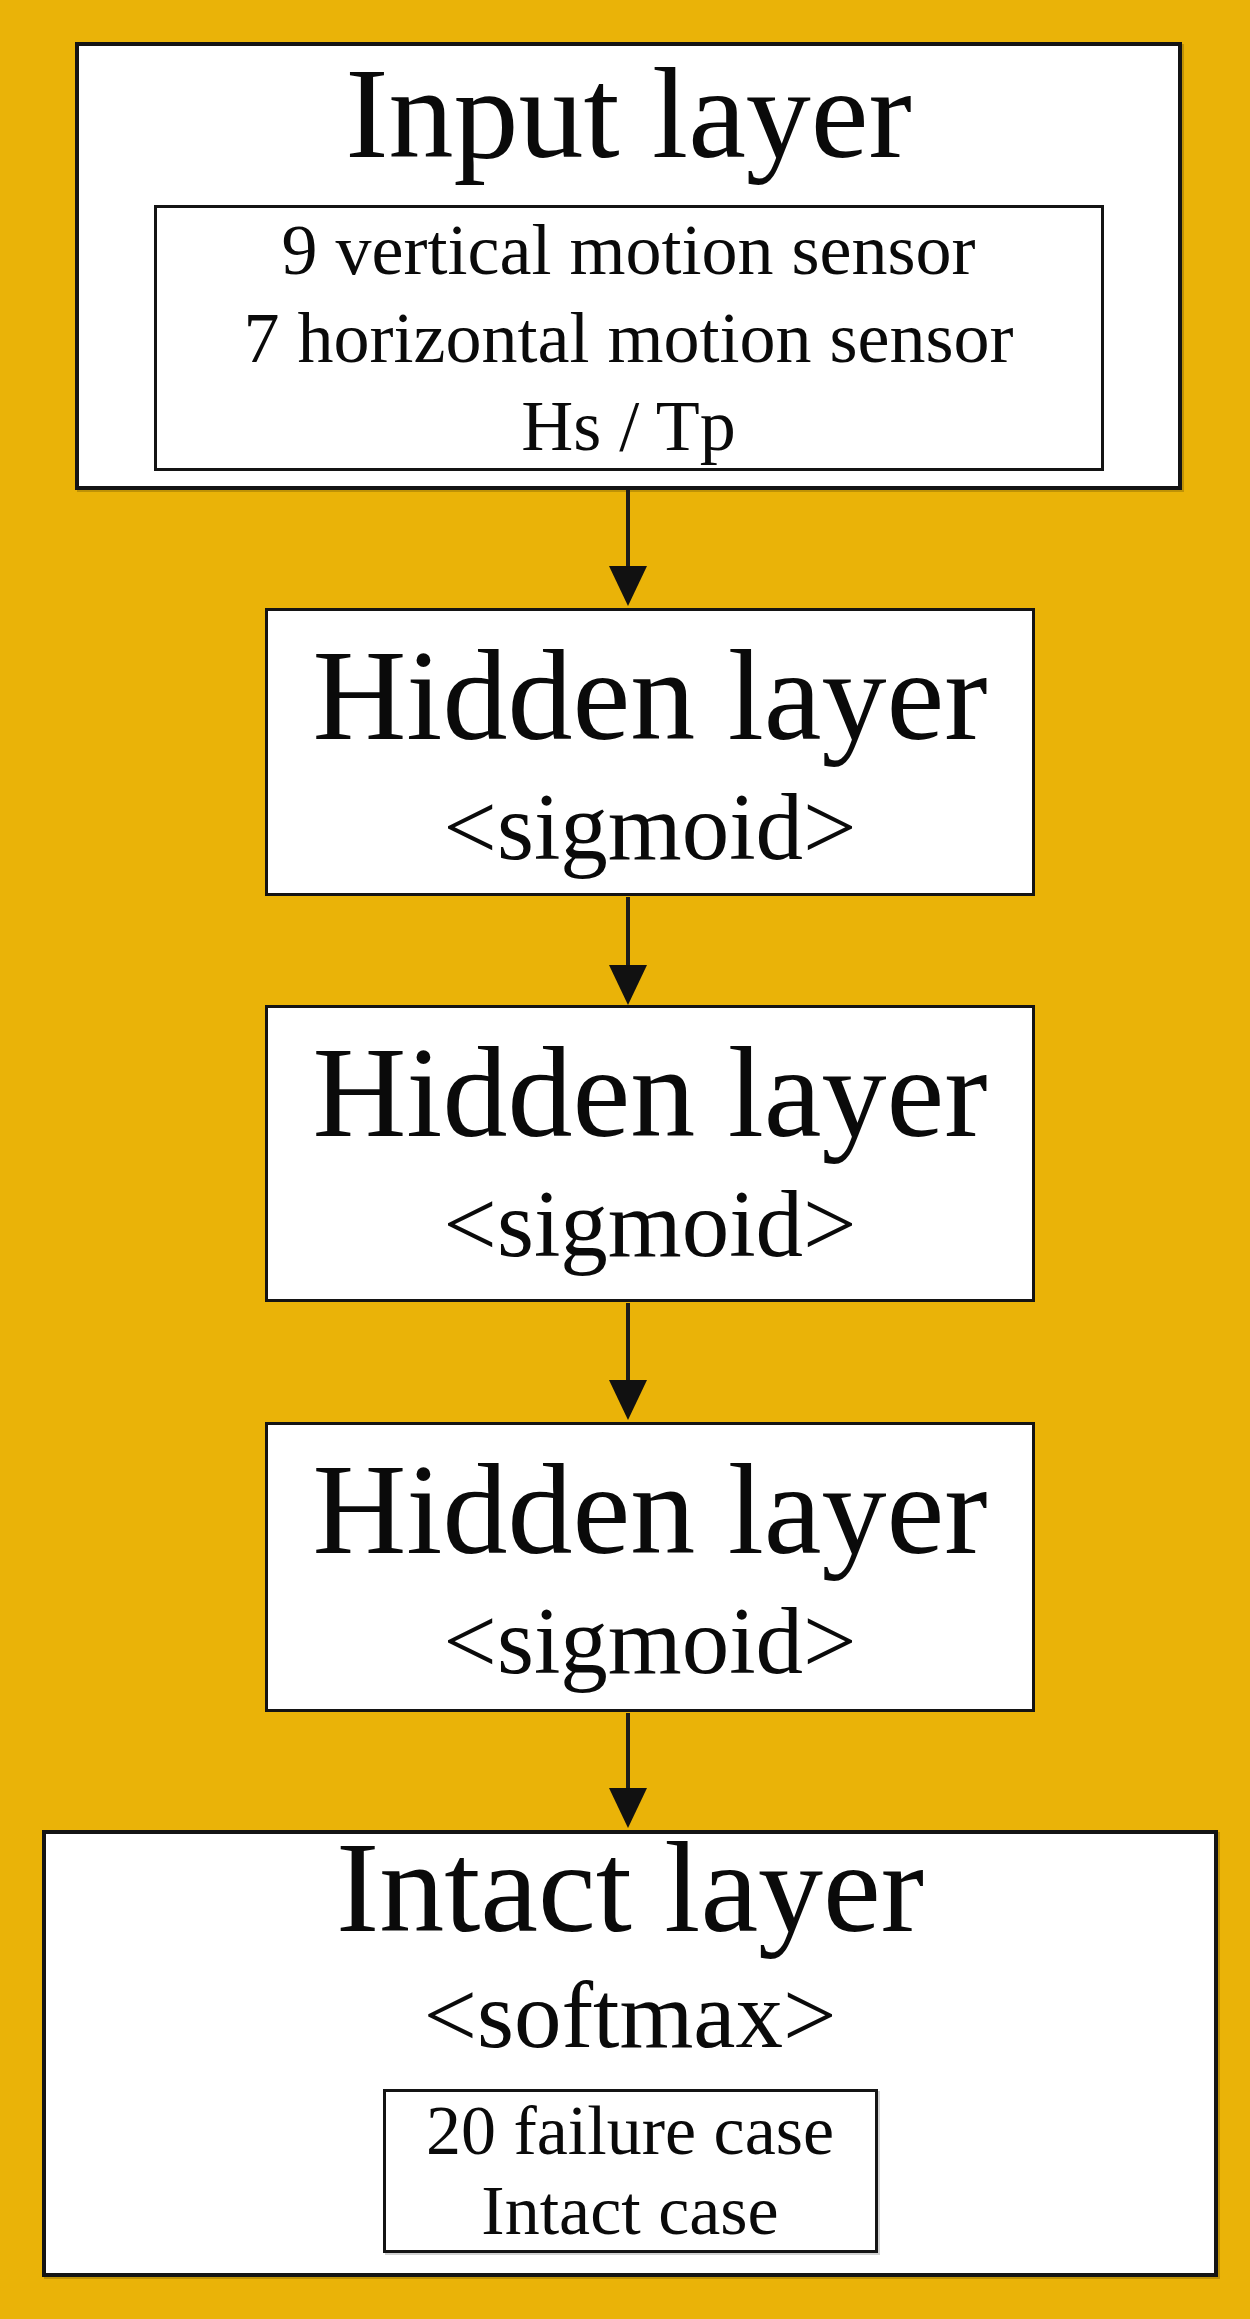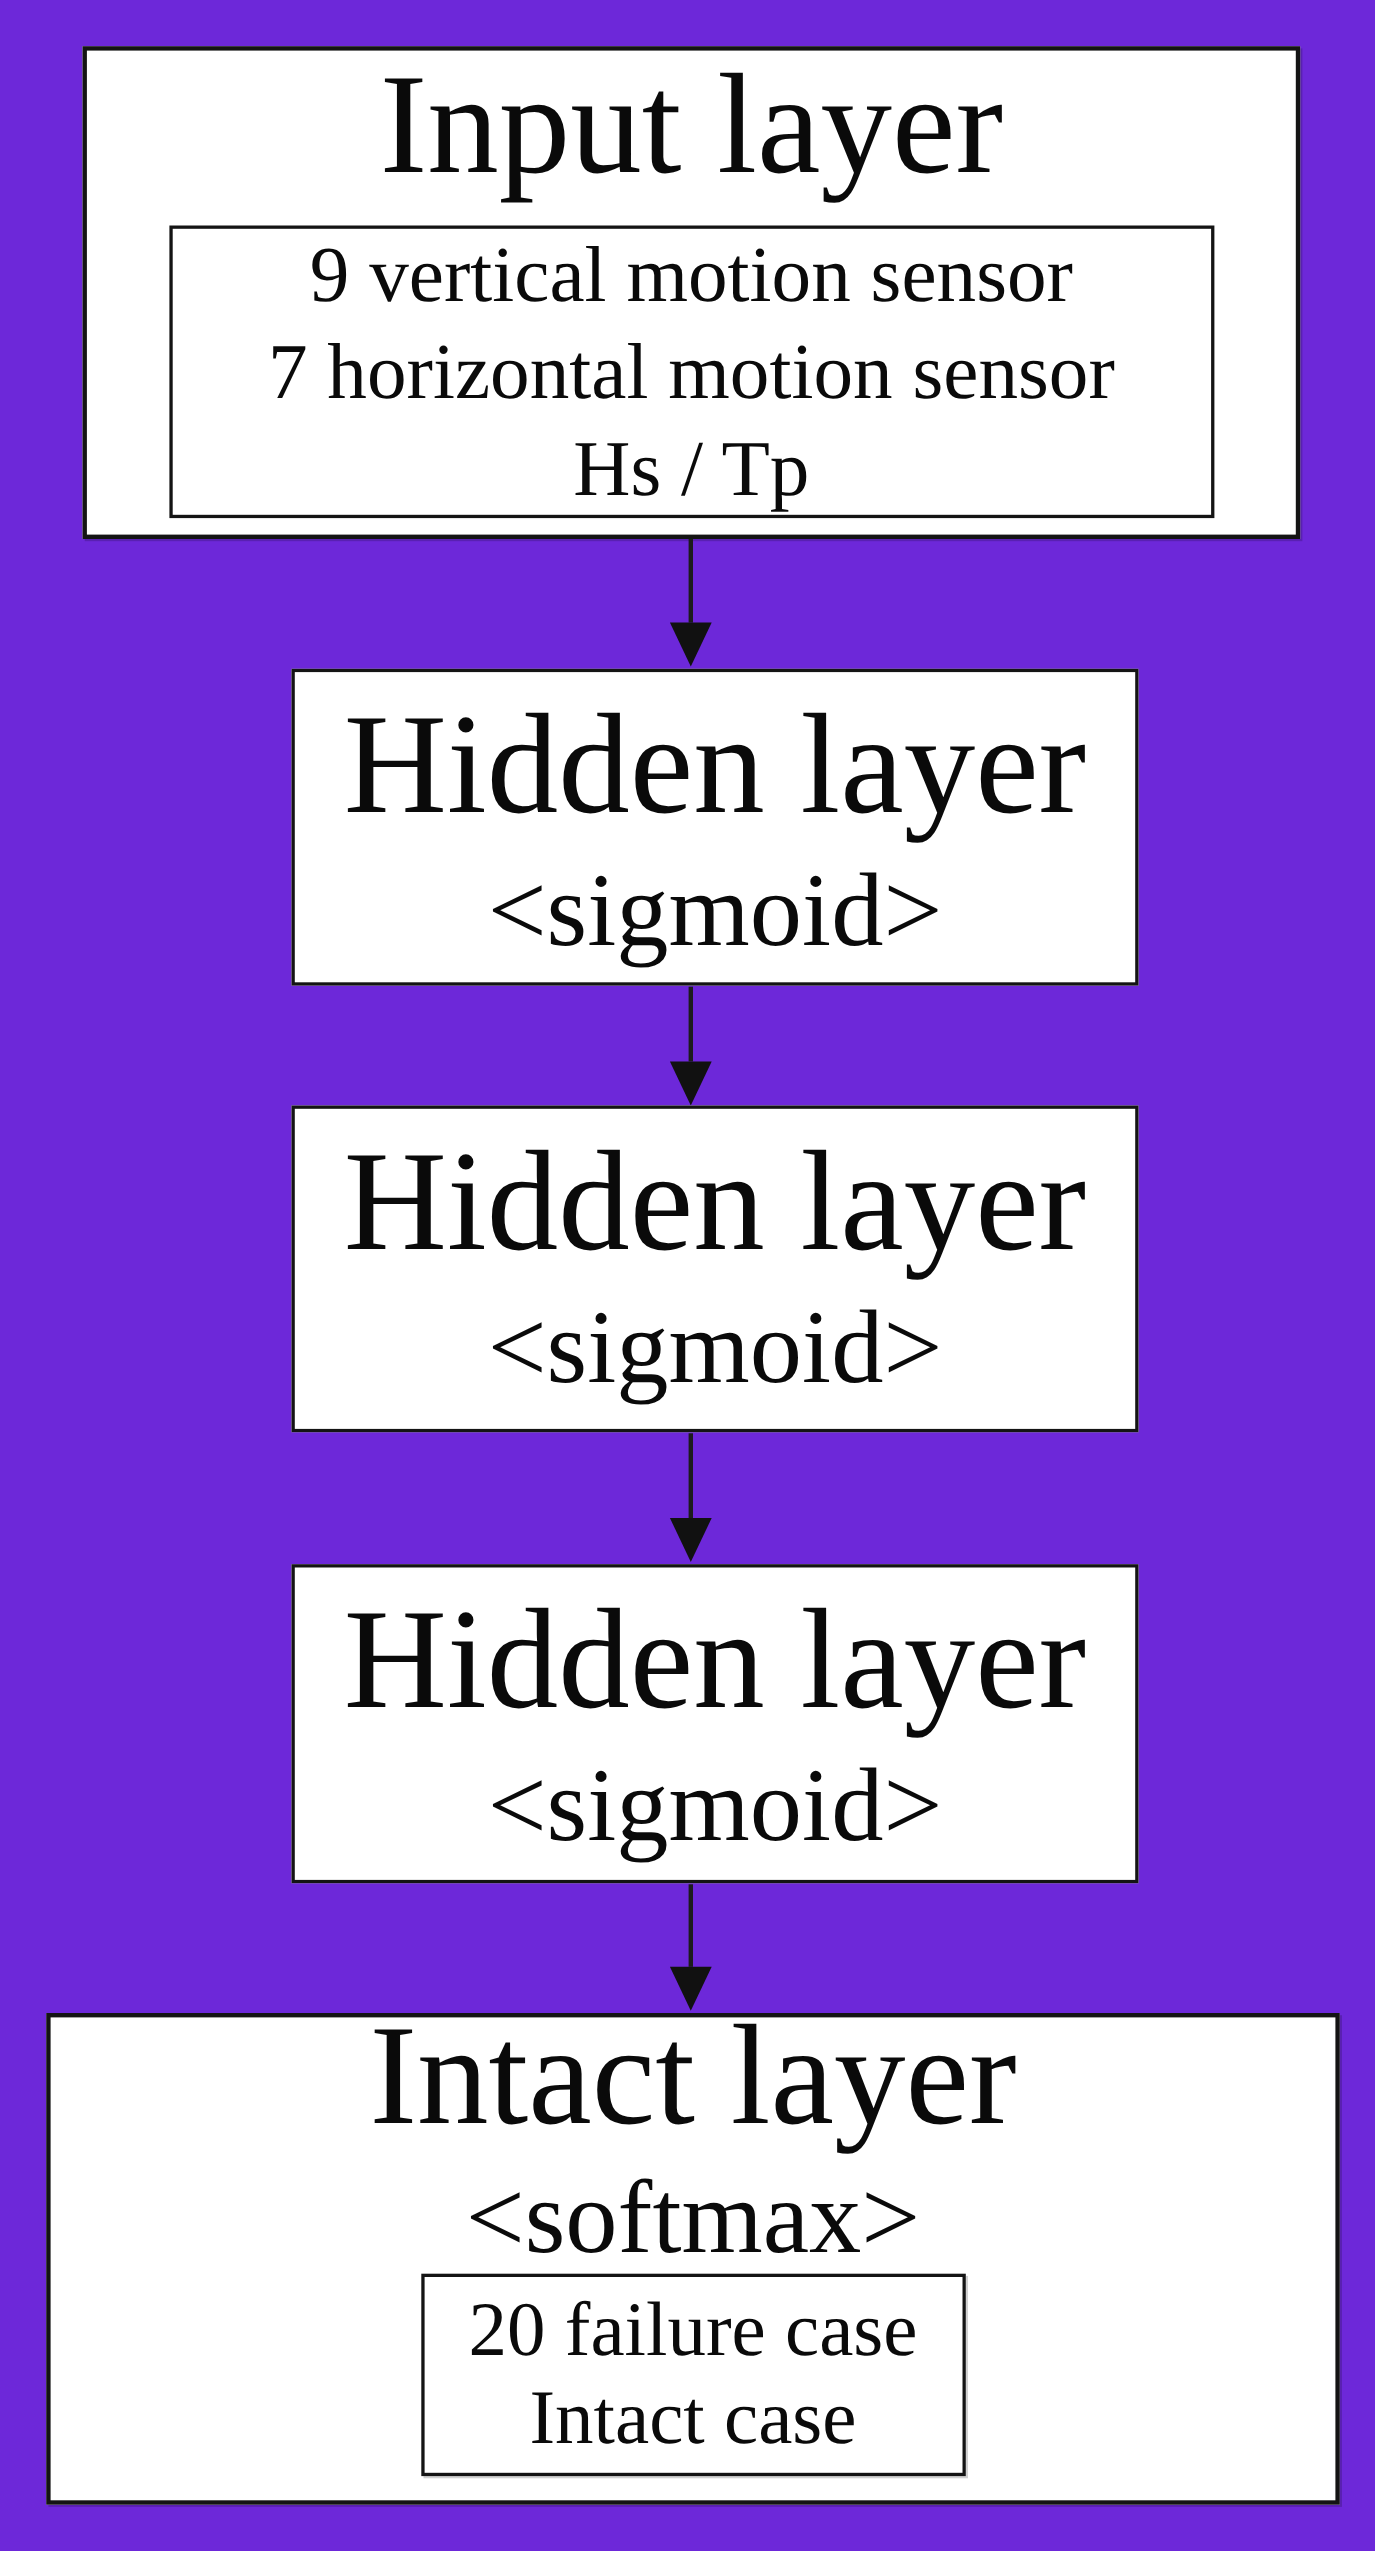--- a/index.html
+++ b/index.html
@@ -4,21 +4,21 @@
 <style>
   html, body {
     margin: 0;
     padding: 0;
     background: #ffffff;
   }
   #canvas {
     position: relative;
     width: 1250px;
     height: 2319px;
-    background: #6d28d9;
+    background: #eab308;
     font-family: "Liberation Serif", "DejaVu Serif", serif;
     color: #0a0a0a;
     overflow: hidden;
   }
   .box {
     position: absolute;
     box-sizing: border-box;
     background: #ffffff;
     border: 3px solid #141414;
     display: flex;
@@ -65,23 +65,23 @@
   #hidden-2 { top: 1005px; height: 297px; }
   #hidden-3 { top: 1422px; height: 290px; }
   .hidden-box .layer-title { margin-top: 19px; }
   .hidden-box .activation  { margin-top: 20px; }
 
   #output-box { left: 42px; top: 1830px; width: 1176px; height: 447px; }
   #output-box .layer-title { margin-top: -12px; }
   #output-box .activation  { margin-top: 16px; }
   #output-inner {
     position: relative;
-    margin-top: 4px;
+    margin-top: 26px;
     width: 495px;
-    height: 184px;
+    height: 164px;
     border: 3px solid #141414;
     box-sizing: border-box;
     display: flex;
     flex-direction: column;
     justify-content: center;
     align-items: center;
     box-shadow: 2px 2px 0 rgba(0,0,0,0.18);
   }
   #output-inner .io-line {
     font-size: 70px;

